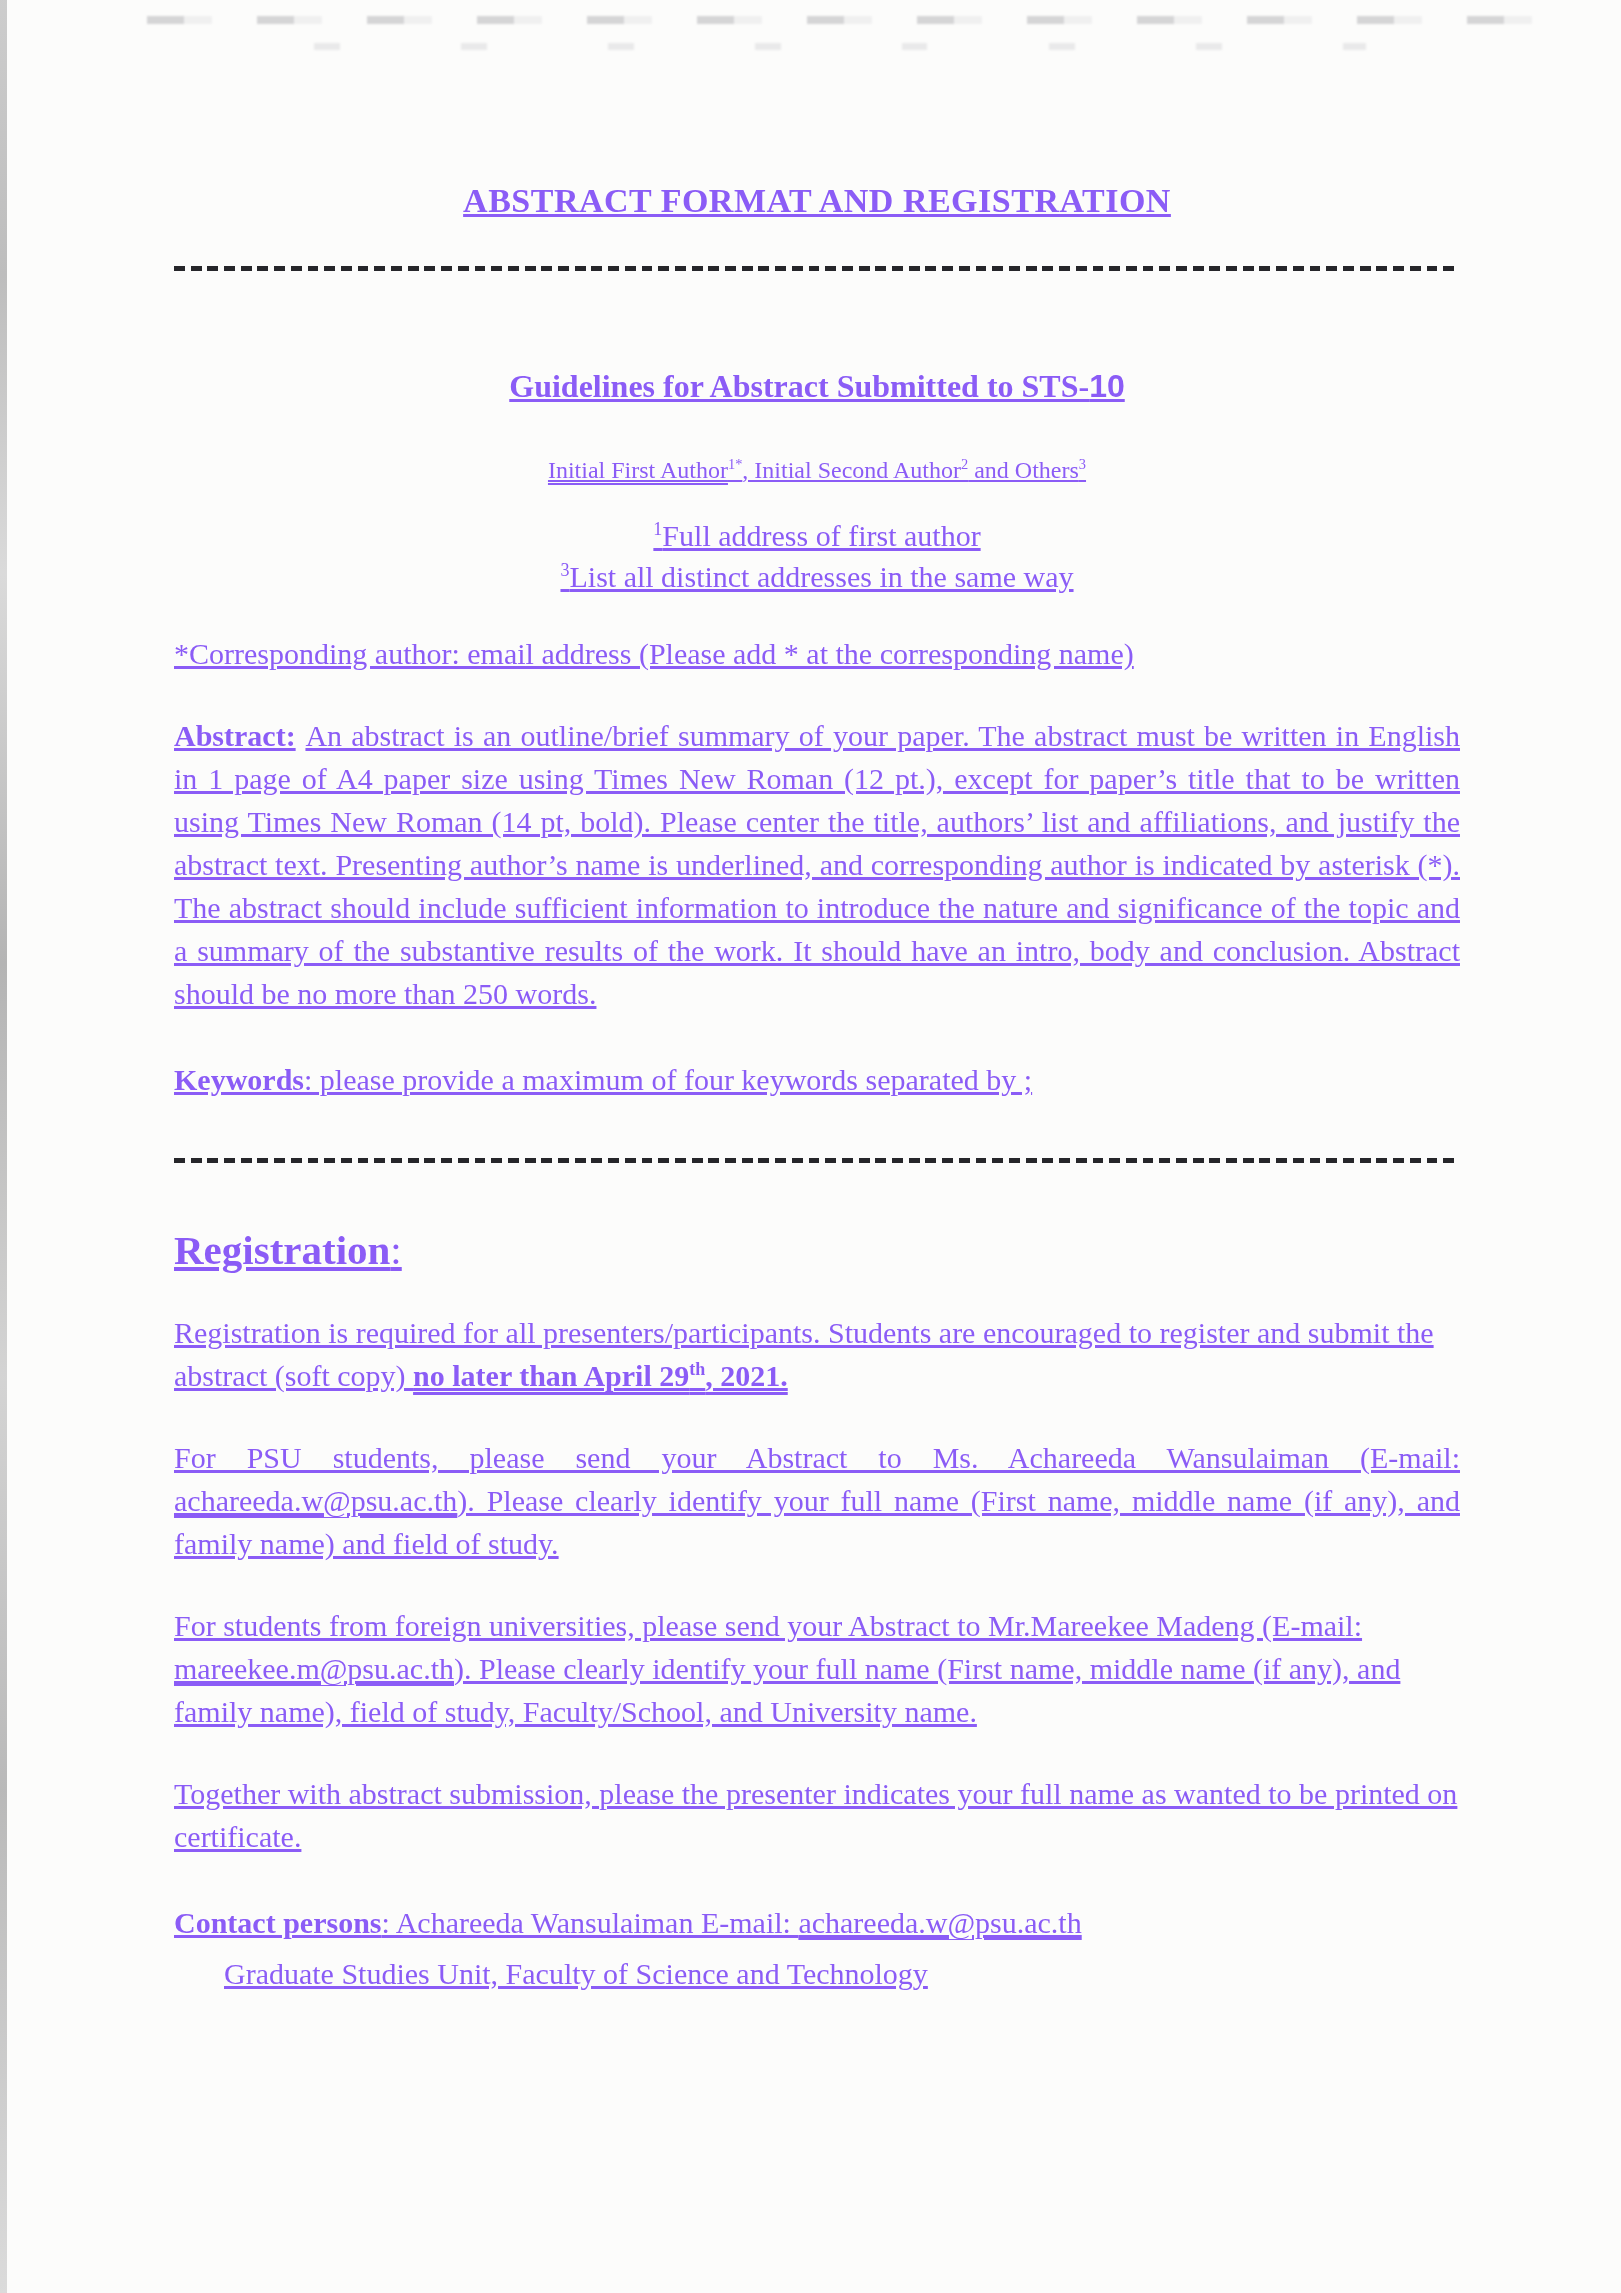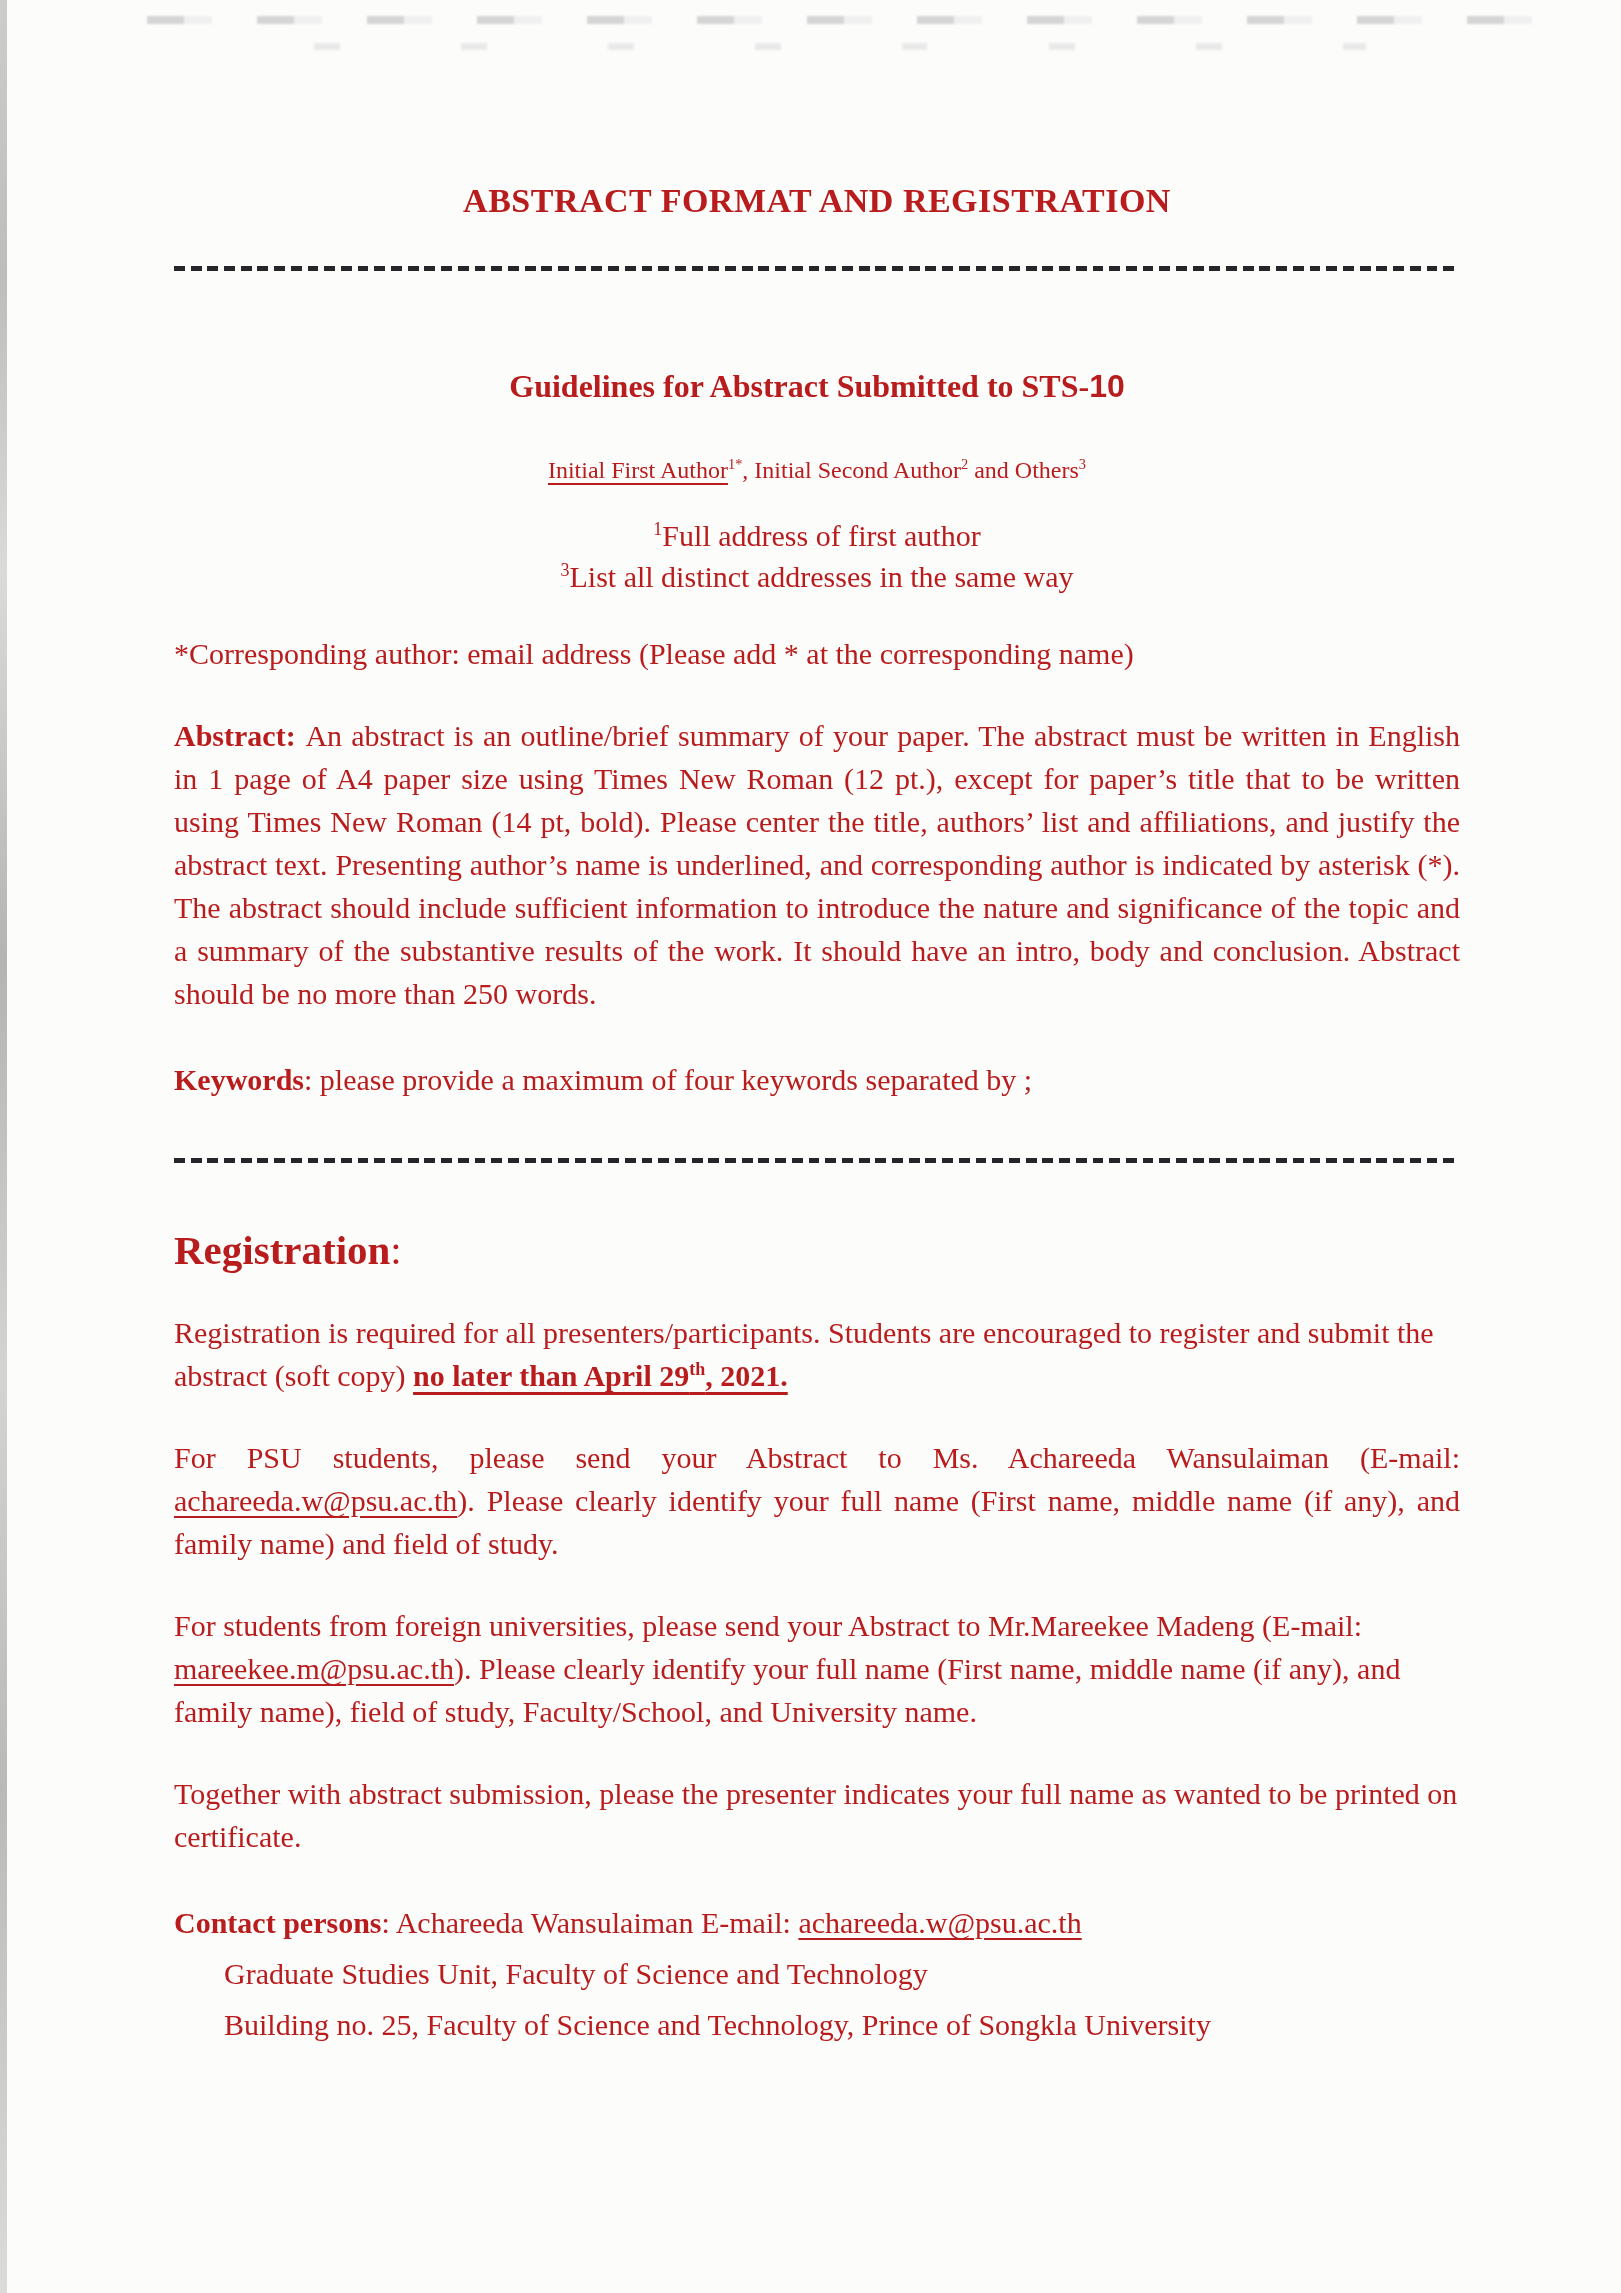--- a/index.html
+++ b/index.html
@@ -3,24 +3,25 @@
 <meta charset="utf-8">
 <style>
   html,body{margin:0;padding:0;background:#d9d9d7;}
   .page{
     position:relative;
     width:1621px;height:2294px;
     margin:0 auto;
     background:#fcfcfb;
     overflow:hidden;
     font-family:"Liberation Serif","DejaVu Serif",serif;
-    color:#b91c1c;
+    color:#8b5cf6;
     font-size:30px;
     line-height:43px;
     box-sizing:border-box;
+    text-decoration:underline;
   }
   
   .edge-left{
     position:absolute;left:0;top:0;width:6.9px;height:100%;
     background:linear-gradient(180deg,#bdbdbd 0%,#a8a8a8 12%,#cfcfcf 25%,#9c9c9c 42%,#c6c6c6 60%,#a3a3a3 78%,#d0d0d0 100%);
     opacity:.75;
   }
   .edge-top{
     position:absolute;top:15.7px;left:147px;right:69px;height:8.8px;
     background:repeating-linear-gradient(90deg,
@@ -103,18 +104,17 @@
 
     <div class="para"><span>For PSU students, please send your Abstract to Ms. Achareeda Wansulaiman (E-mail: </span><span class="u">achareeda.w@psu.ac.th</span><span>). Please clearly identify your full name (First name, middle name (if any), and family name) and field of study.</span></div>
 
     <div class="para left"><span>For students from foreign universities, please send your Abstract to Mr.Mareekee Madeng (E-mail: </span><span class="u">mareekee.m@psu.ac.th</span><span>). Please clearly identify your full name (First name, middle name (if any), and family name), field of study, Faculty/School, and University name.</span></div>
 
     <div class="para left">Together with abstract submission, please the presenter indicates your full name as wanted to be printed on certificate.</div>
 
     <div class="contact">
       <div><span class="lead-tight">Contact persons</span><span>: Achareeda Wansulaiman E-mail: </span><span class="u">achareeda.w@psu.ac.th</span></div>
       <div class="c-indent34">Graduate Studies Unit, Faculty of Science and Technology</div>
-      <div class="c-indent34">Building no. 25, Faculty of Science and Technology, Prince of Songkla University</div>
     </div>
 
   </div>
 </div>
 
 
 </body></html>

